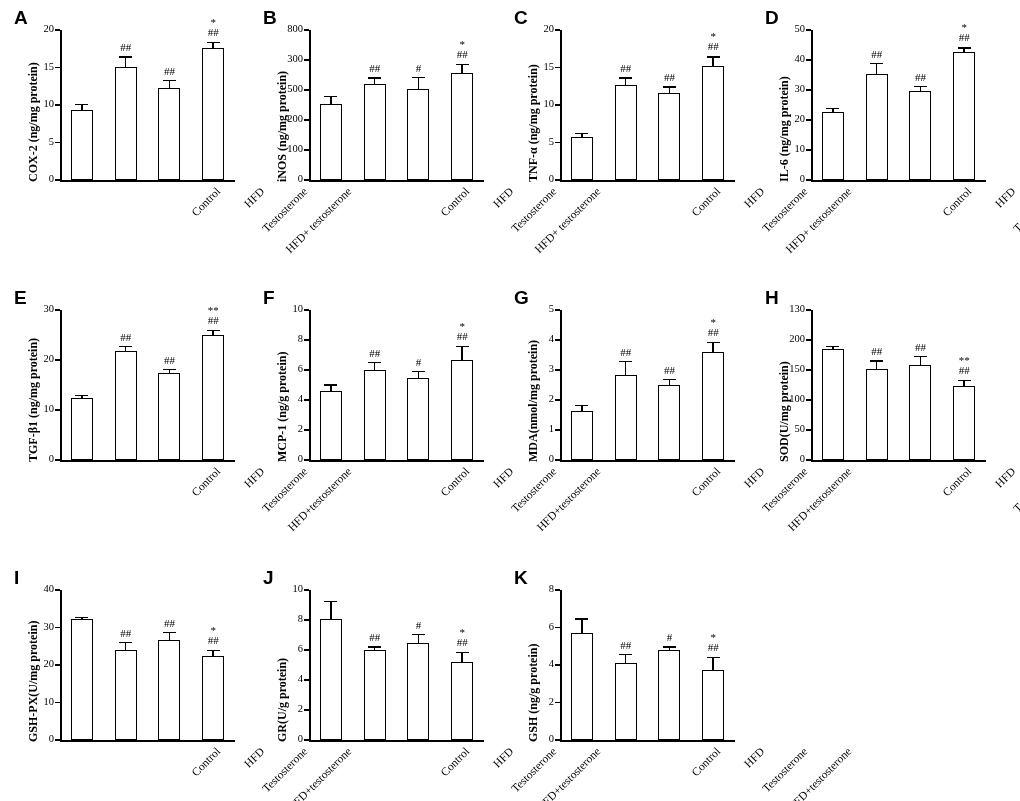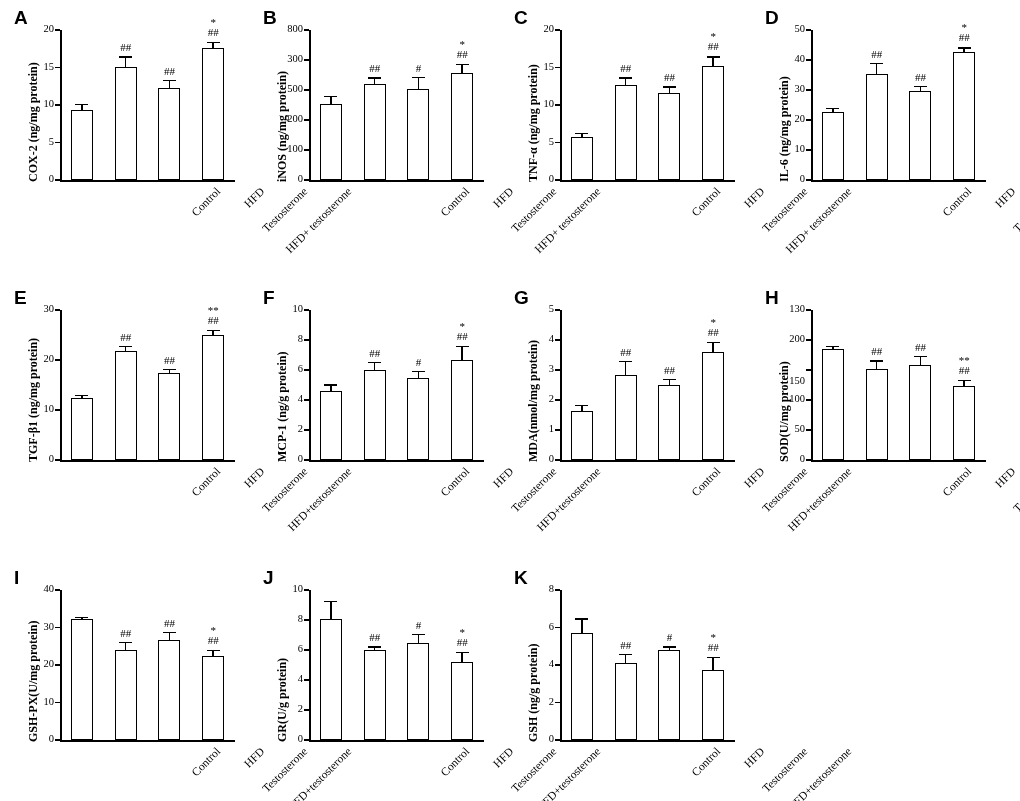--- a/index.html
+++ b/index.html
@@ -313,21 +313,21 @@
     <div class="axis-v" style="left: 811px; top: 310px; height: 151px;"></div>
     <div class="axis-h" style="left: 811px; top: 460px; width: 175px;"></div>
     <div class="ylabel" style="left: 777px; top: 462px; width: 156px;">SOD(U/mg protein)</div>
     <div class="tick" style="left: 806px; top: 459.3px;"></div>
     <div class="ticklbl" style="left: 779px; top: 453px; width: 26px;">0</div>
     <div class="tick" style="left: 806px; top: 429.3px;"></div>
     <div class="ticklbl" style="left: 779px; top: 423px; width: 26px;">50</div>
     <div class="tick" style="left: 806px; top: 399.3px;"></div>
     <div class="ticklbl" style="left: 779px; top: 393px; width: 26px;">100</div>
     <div class="tick" style="left: 806px; top: 369.3px;"></div>
-    <div class="ticklbl" style="left: 779px; top: 363px; width: 26px; margin-top: 12px;">150</div>
+    <div class="ticklbl" style="left: 779px; top: 363px; width: 26px;">150</div>
     <div class="tick" style="left: 806px; top: 339.3px;"></div>
     <div class="ticklbl" style="left: 779px; top: 333px; width: 26px;">200</div>
     <div class="tick" style="left: 806px; top: 309.3px;"></div>
     <div class="ticklbl" style="left: 779px; top: 303px; width: 26px;">130</div>
     <div class="bar" style="left: 821.938px; top: 349px; width: 21.875px; height: 111px;"></div>
     <div class="err" style="left: 832.175px; top: 346px; height: 3px;"></div>
     <div class="cap" style="left: 826.312px; top: 346px; width: 13.125px;"></div>
     <div class="xlbl" style="left: 844.875px; top: 465px; width: 120px;">Control</div>
     <div class="bar" style="left: 865.688px; top: 368.8px; width: 21.875px; height: 91.2px;"></div>
     <div class="err" style="left: 875.925px; top: 360.4px; height: 8.4px;"></div>

